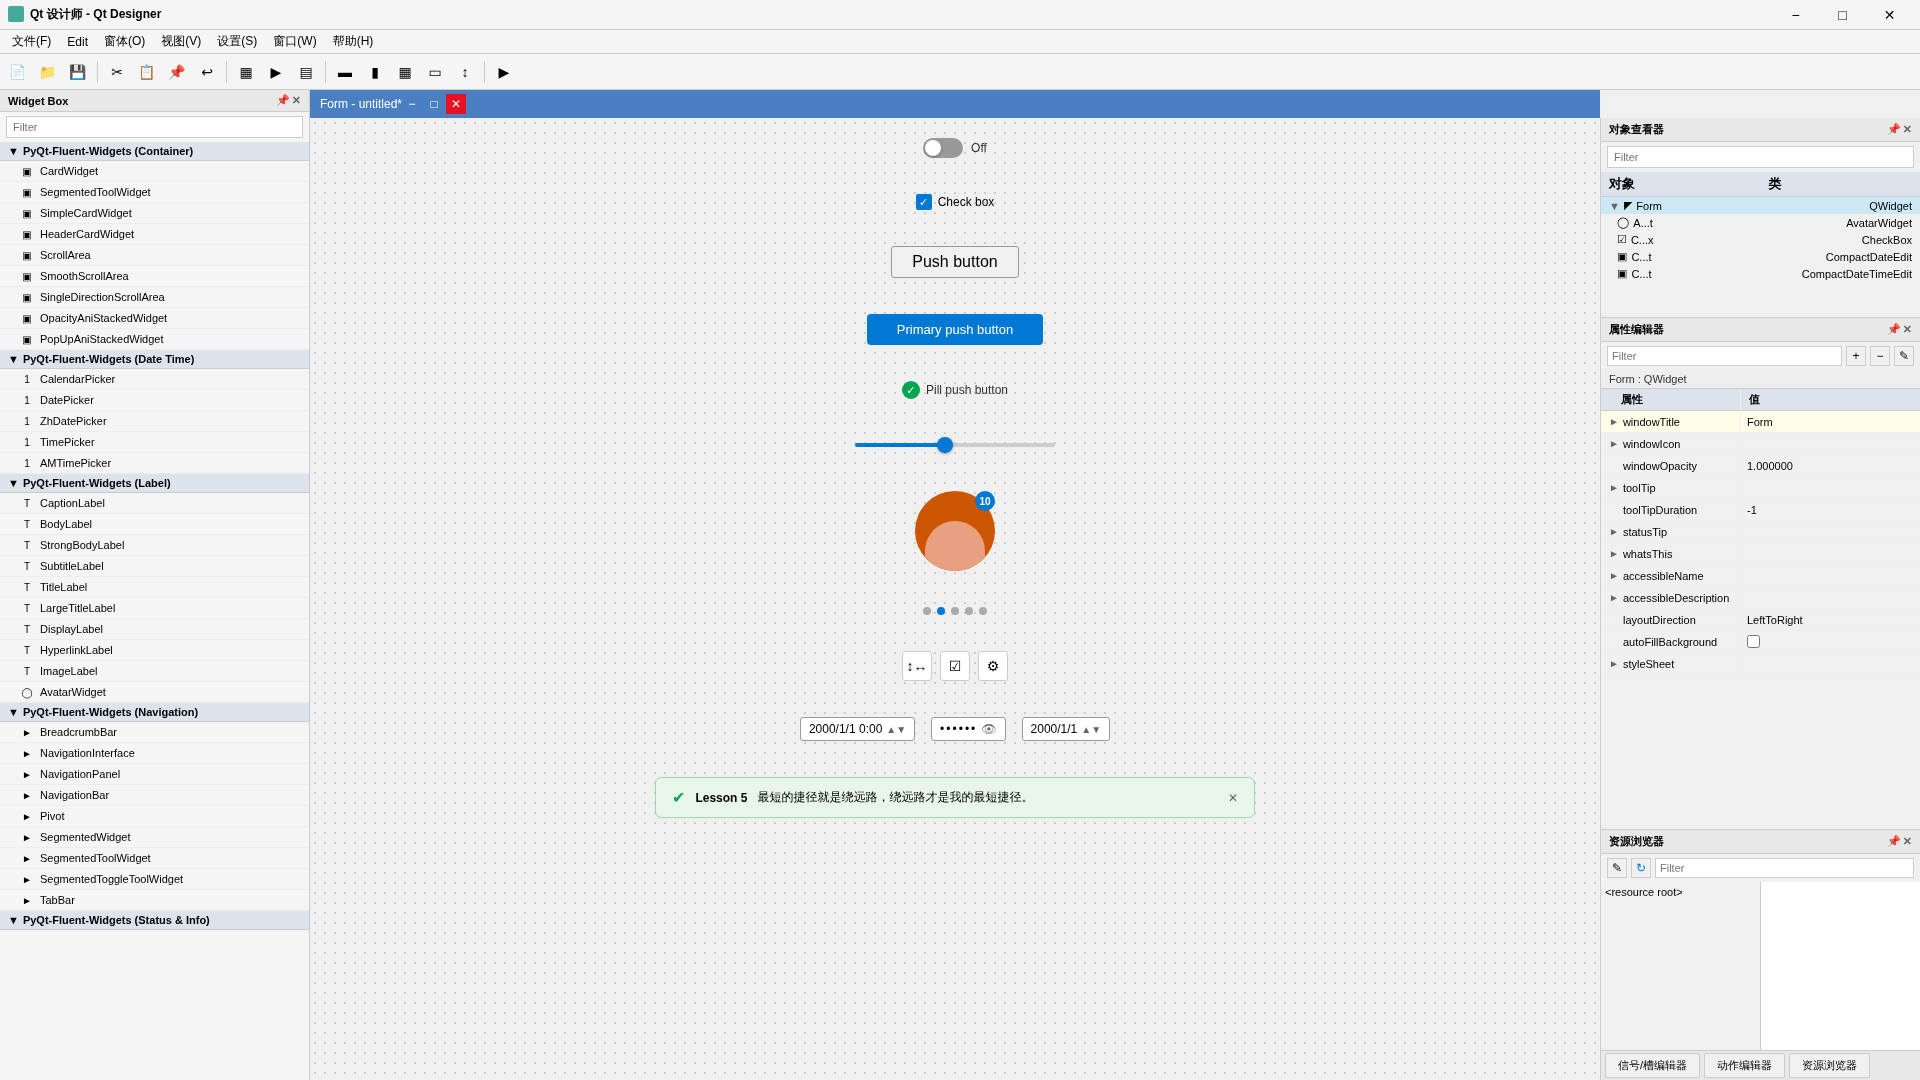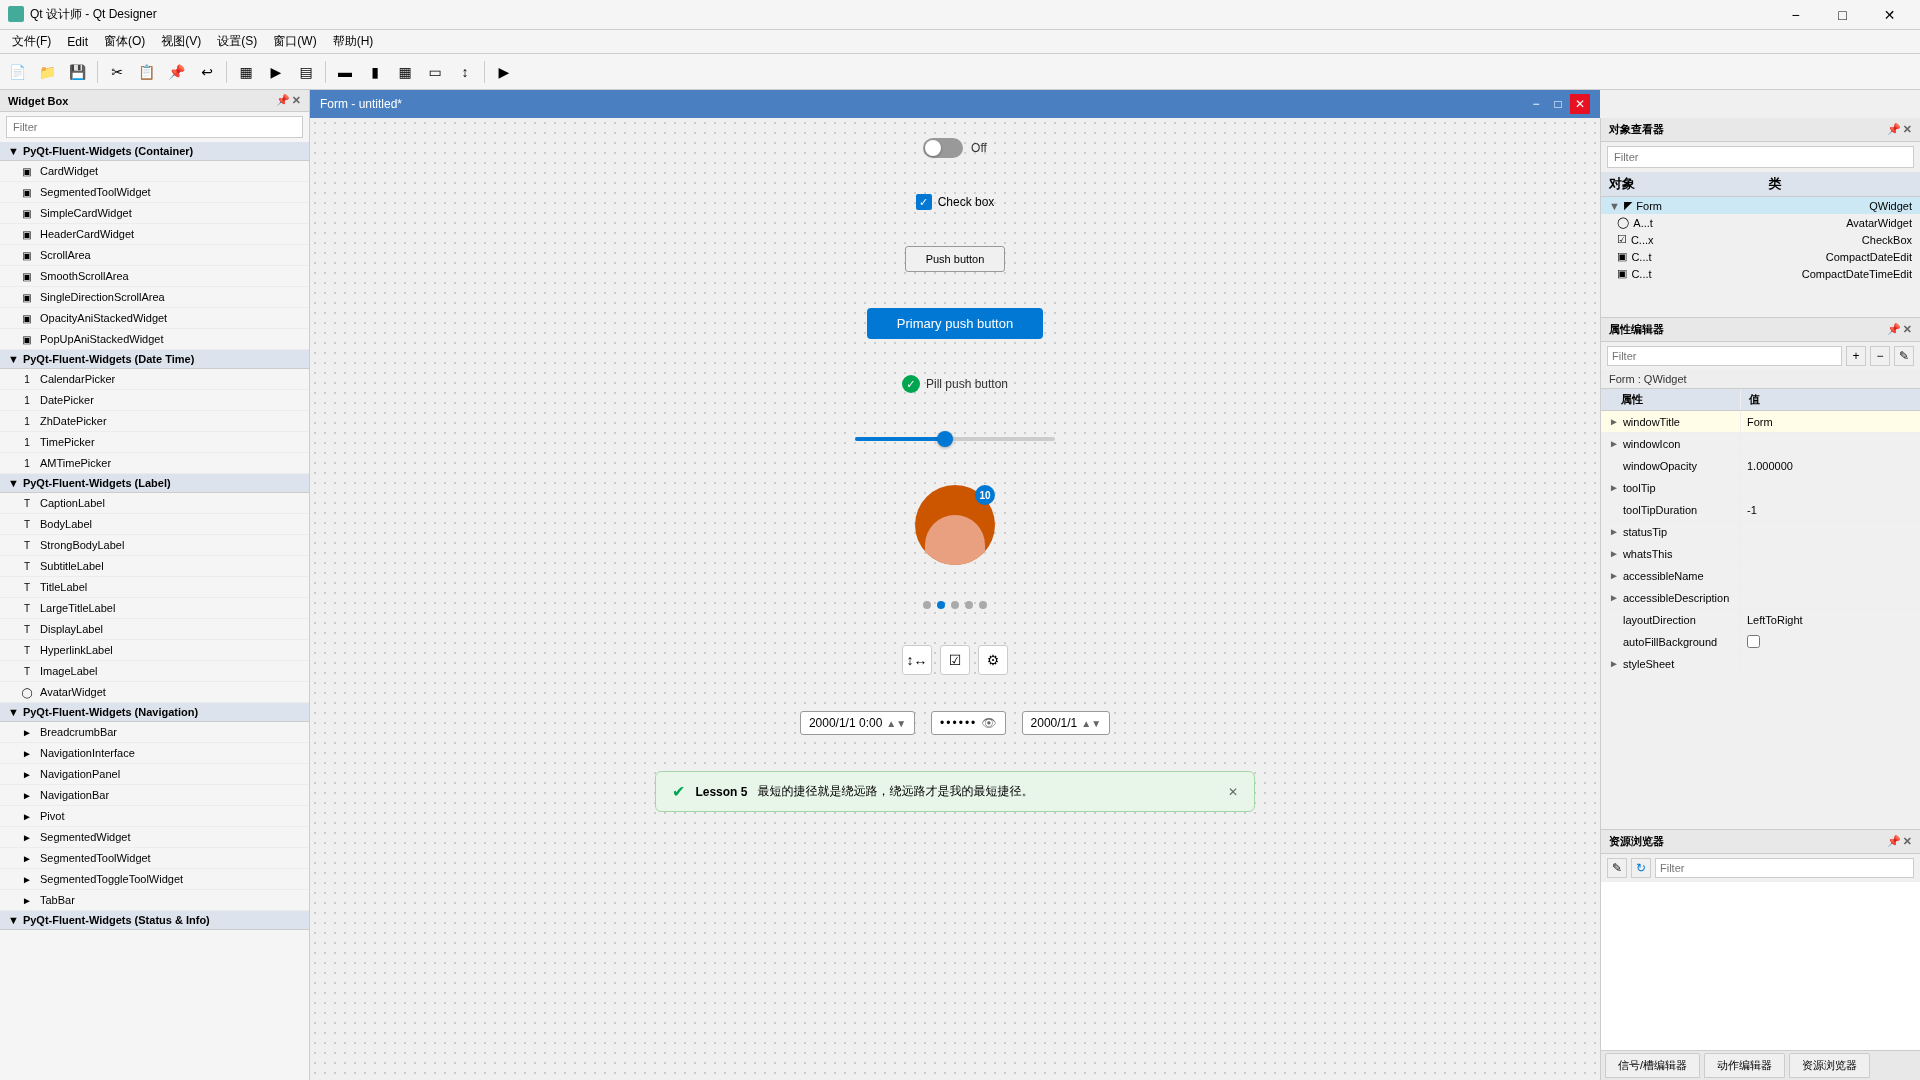--- a/index.html
+++ b/index.html
@@ -8,21 +8,21 @@
     
     .title-bar {
       background: #f5f5f5;
       border-bottom: 1px solid #ccc;
       height: 30px;
       display: flex;
       align-items: center;
       padding: 0 8px;
       justify-content: space-between;
     }
-    .title-bar-left { display: flex; align-items: flex-start; gap: 6px; }
+    .title-bar-left { display: flex; align-items: flex-start; gap: 6px; font-weight: bold; }
     .title-bar-icon { width: 16px; height: 16px; background: #4a9; border-radius: 2px; display: inline-block; }
     .title-bar-text { font-size: 12px; }
     .title-bar-controls { display: flex; gap: 2px; }
     .title-btn { width: 45px; height: 30px; border: none; background: transparent; cursor: pointer; font-size: 14px; display: flex; align-items: center; justify-content: center; }
 
     
     .menu-bar {
       background: #f5f5f5;
       border-bottom: 1px solid #ccc;
       height: 24px;
@@ -110,21 +110,20 @@
       flex-direction: column;
       overflow: hidden;
     }
     .form-titlebar {
       background: #4a7fc1;
       color: white;
       padding: 4px 10px;
       font-size: 12px;
       display: flex;
       align-items: center;
-      justify-content: space-between;
       height: 28px;
     }
     .form-titlebar-controls { display: flex; gap: 2px; }
     .form-tb-btn {
       width: 20px; height: 20px; border: none; background: transparent; color: white;
       cursor: pointer; font-size: 12px; display: flex; align-items: center; justify-content: center;
     }
     .form-tb-btn.close-btn { background: #e81123; }
 
     .form-canvas {
@@ -161,21 +160,21 @@
       width: 16px; height: 16px; background: #0078d4; border-radius: 2px;
       display: flex; align-items: center; justify-content: center; color: white; font-size: 11px;
     }
     .checkbox-label { font-size: 12px; }
 
     .push-button {
       padding: 6px 20px;
       border: 1px solid #999;
       background: #f0f0f0;
       border-radius: 3px;
-      font-size: 11px;
+      font-size: 16px;
       cursor: pointer;
     }
 
     .primary-push-button {
       padding: 8px 30px;
       border: none;
       background: #0078d4;
       color: white;
       border-radius: 4px;
       font-size: 13px;
@@ -822,20 +821,23 @@
           <span class="panel-pin">📌</span>
           <span class="panel-pin">✕</span>
         </div>
       </div>
       <div style="display:flex; align-items:center; padding:4px 6px; gap:4px;">
         <button class="prop-filter-btn">✎</button>
         <button class="prop-filter-btn" style="color:#0078d4;">↻</button>
         <input class="prop-filter-input" style="flex: 1 1 0%;" type="text" placeholder="Filter">
       </div>
       <div class="res-content">
+        <div class="res-tree">
+          <span>&lt;resource root&gt;</span>
+        </div>
         <div class="res-preview"></div>
       </div>
 
       <div class="bottom-tabs">
         <button class="bottom-tab">信号/槽编辑器</button>
         <button class="bottom-tab">动作编辑器</button>
         <button class="bottom-tab">资源浏览器</button>
       </div>
     </div>
 

